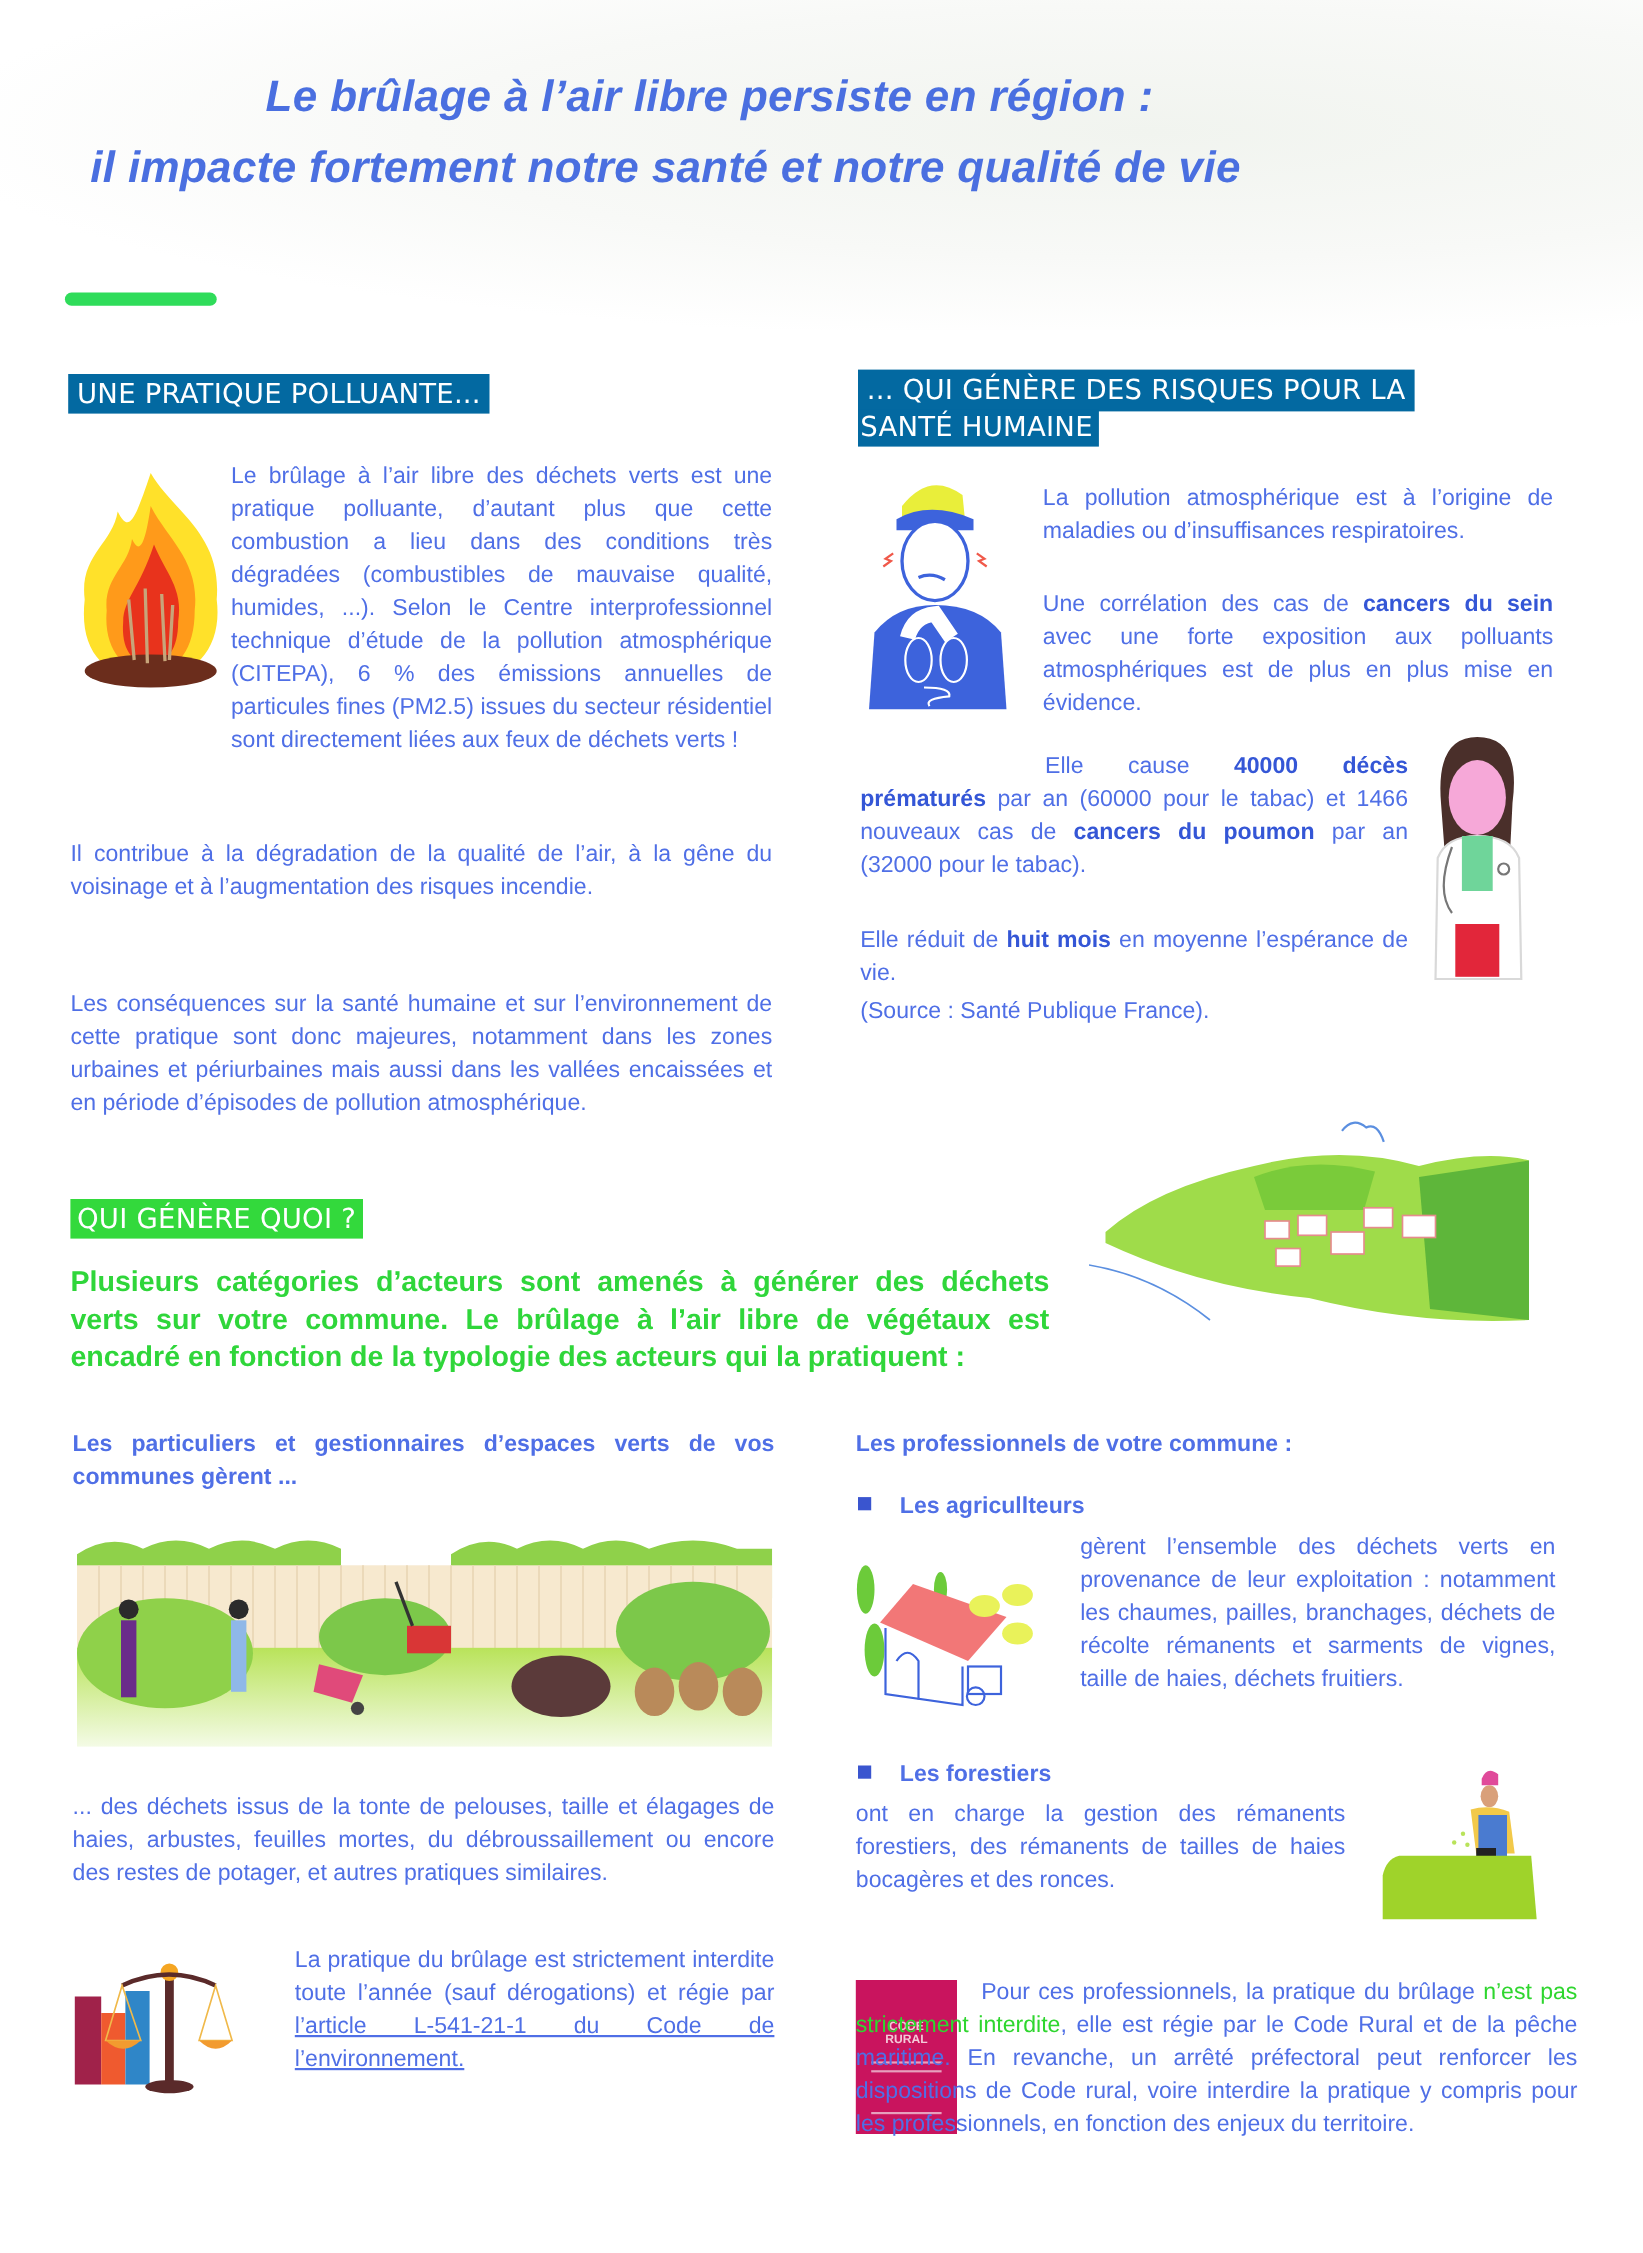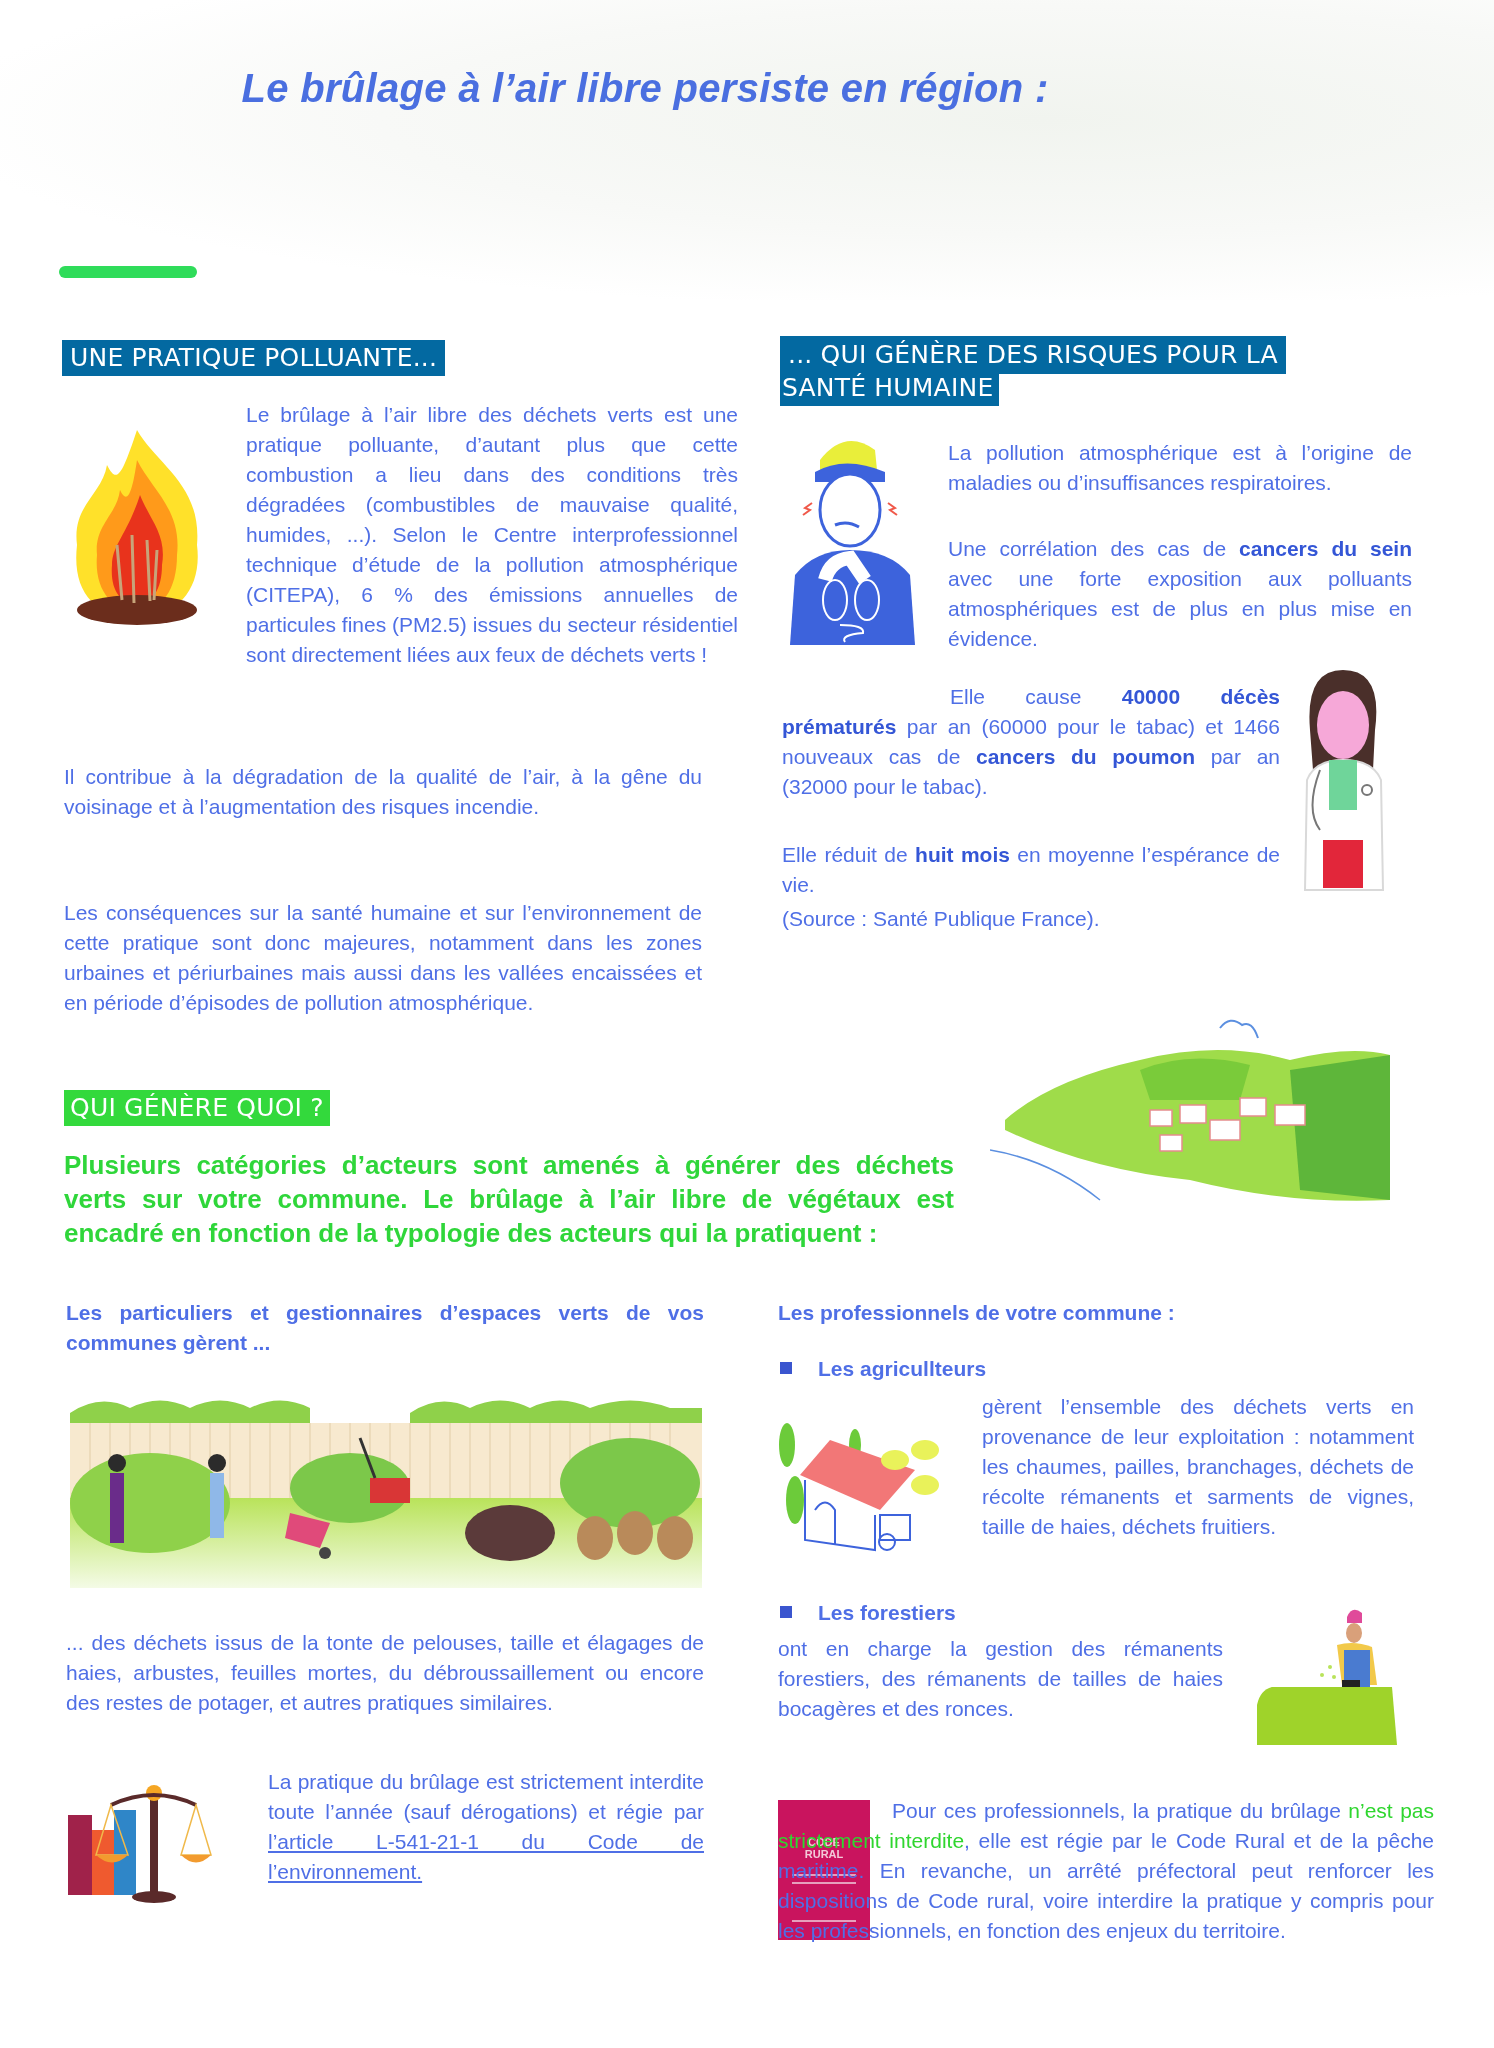--- a/index.html
+++ b/index.html
@@ -47,37 +47,38 @@
 
     .ill { position: absolute; }
   </style>
 </head>
 <body>
 
 <div class="bg-wash"></div>
 
 <h1 class="title">
   <span class="l1">Le brûlage à l’air libre persiste en région :</span>
+  <span class="l2">il impacte fortement notre santé et notre qualité de vie</span>
 </h1>
 
 <div class="green-bar"></div>
 
 <div class="hdr hdr-pink" style="left:62px; top:340px;">UNE PRATIQUE POLLUANTE...</div>
 
 <div class="ill" style="left:62px; top:425px; width:150px; height:205px;">
   <svg width="150" height="205" viewBox="0 0 150 205">
     <path d="M75 5 C95 40 140 60 135 120 C140 160 120 190 75 195 C30 190 10 165 15 120 C10 80 40 70 45 40 C55 60 60 50 75 5Z" fill="#ffe12a"></path>
     <path d="M75 35 C90 65 120 85 115 130 C115 165 100 185 75 188 C50 185 32 165 35 130 C32 100 55 90 58 65 C65 80 70 70 75 35Z" fill="#ff9a1a"></path>
     <path d="M78 70 C88 95 105 110 100 140 C100 165 90 178 75 180 C58 178 48 165 50 140 C50 120 65 110 78 70Z" fill="#e8331c"></path>
     <ellipse cx="75" cy="185" rx="60" ry="15" fill="#6b2d1c"></ellipse>
     <path d="M55 120 L60 175 M70 110 L72 178 M85 115 L88 176 M95 125 L92 175" stroke="#c7a57a" stroke-width="3"></path>
   </svg>
 </div>
 
-<div class="p" style="left:210px; top:400px; width:492px;margin-left:36px;">
+<div class="p" style="left:210px; top:418px; width:492px;">
   <span>Le brûlage à l’air libre des déchets verts est une pratique polluante, d’autant plus que cette combustion a lieu dans des conditions très dégradées (combustibles de mauvaise qualité, humides, ...). Selon le Centre interprofessionnel technique d’étude de la pollution atmosphérique (CITEPA), 6 % des émissions annuelles de particules fines (PM2.5) issues du secteur résidentiel sont directement liées aux feux de déchets verts !</span>
 </div>
 <div class="p" style="left:64px; top:762px; width:638px;">Il contribue à la dégradation de la qualité de l’air, à la gêne du voisinage et à l’augmentation des risques incendie.</div>
 <div class="p" style="left:64px; top:864px; width:638px;margin-top:34px;">Les conséquences sur la santé humaine et sur l’environnement de cette pratique sont donc majeures, notamment dans les zones urbaines et périurbaines mais aussi dans les vallées encaissées et en période d’épisodes de pollution atmosphérique.</div>
 
 <div class="hdr hdr-pink" style="left:780px; top:336px; line-height:34px;">
   <span>... QUI GÉNÈRE DES RISQUES POUR LA</span>
 </div>
 <div class="hdr hdr-pink" style="left:780px; top:372px; padding:0 6px 2px 2px;">
   <span>SANTÉ HUMAINE</span>

